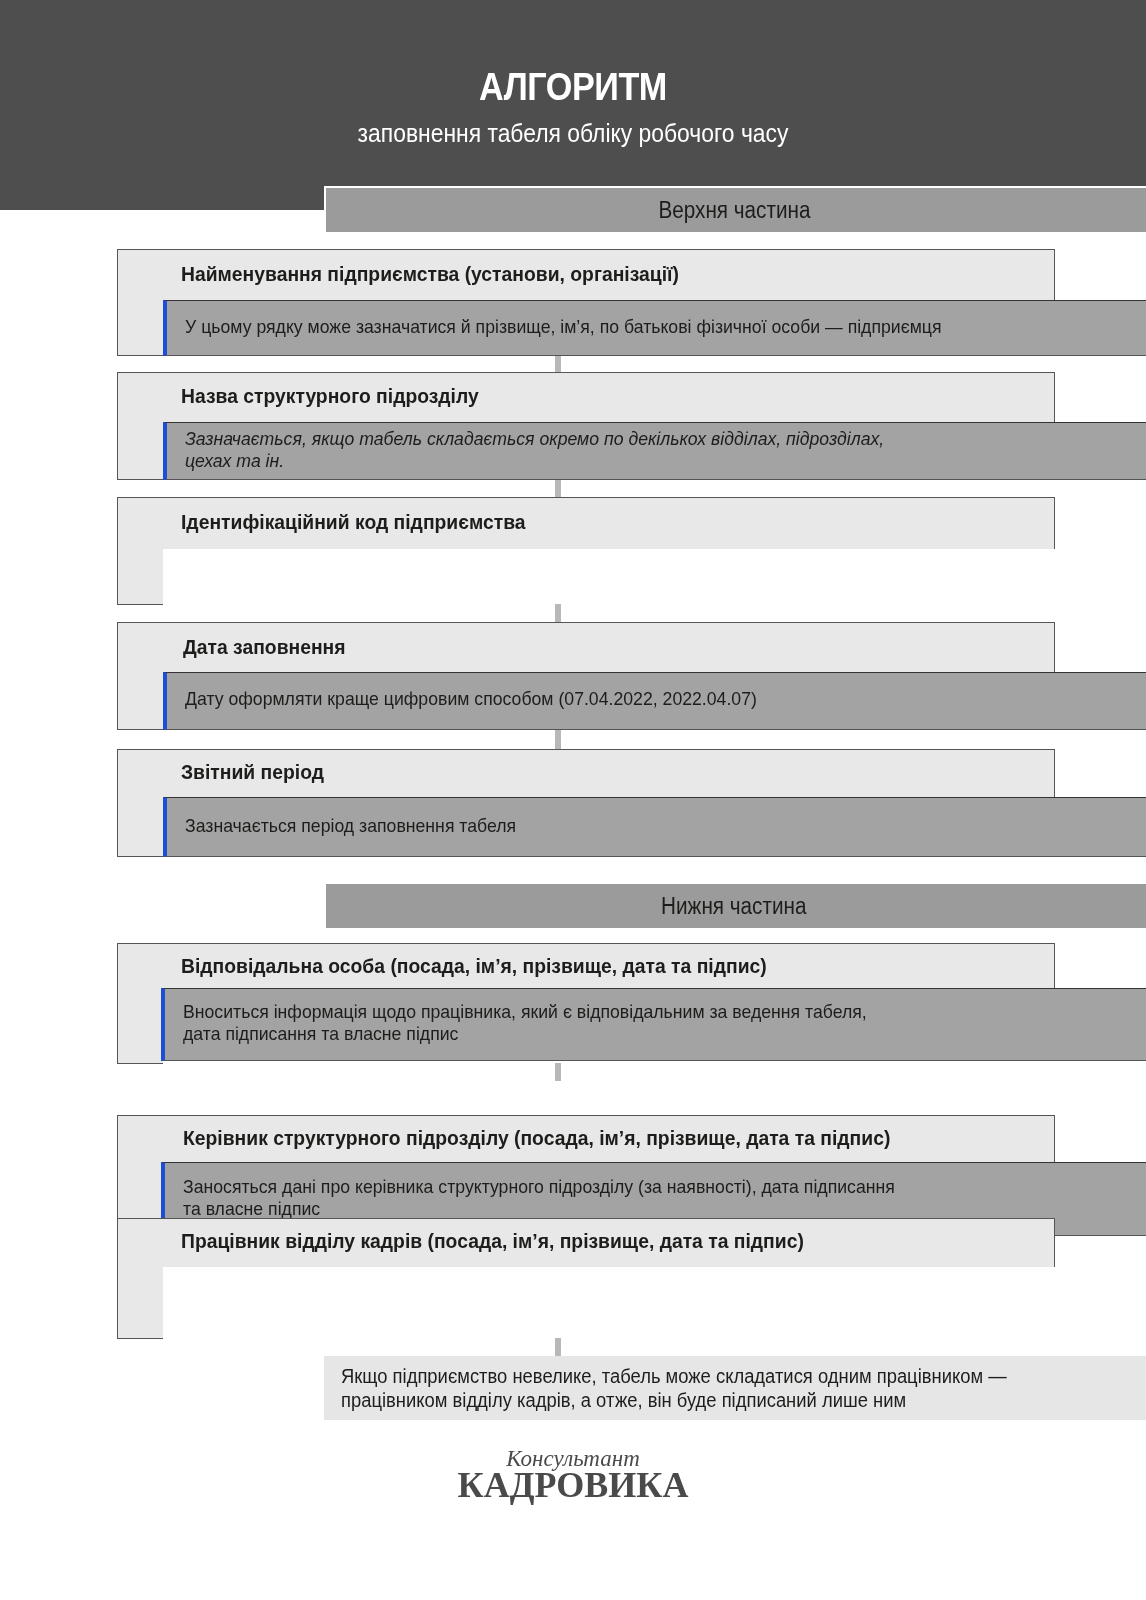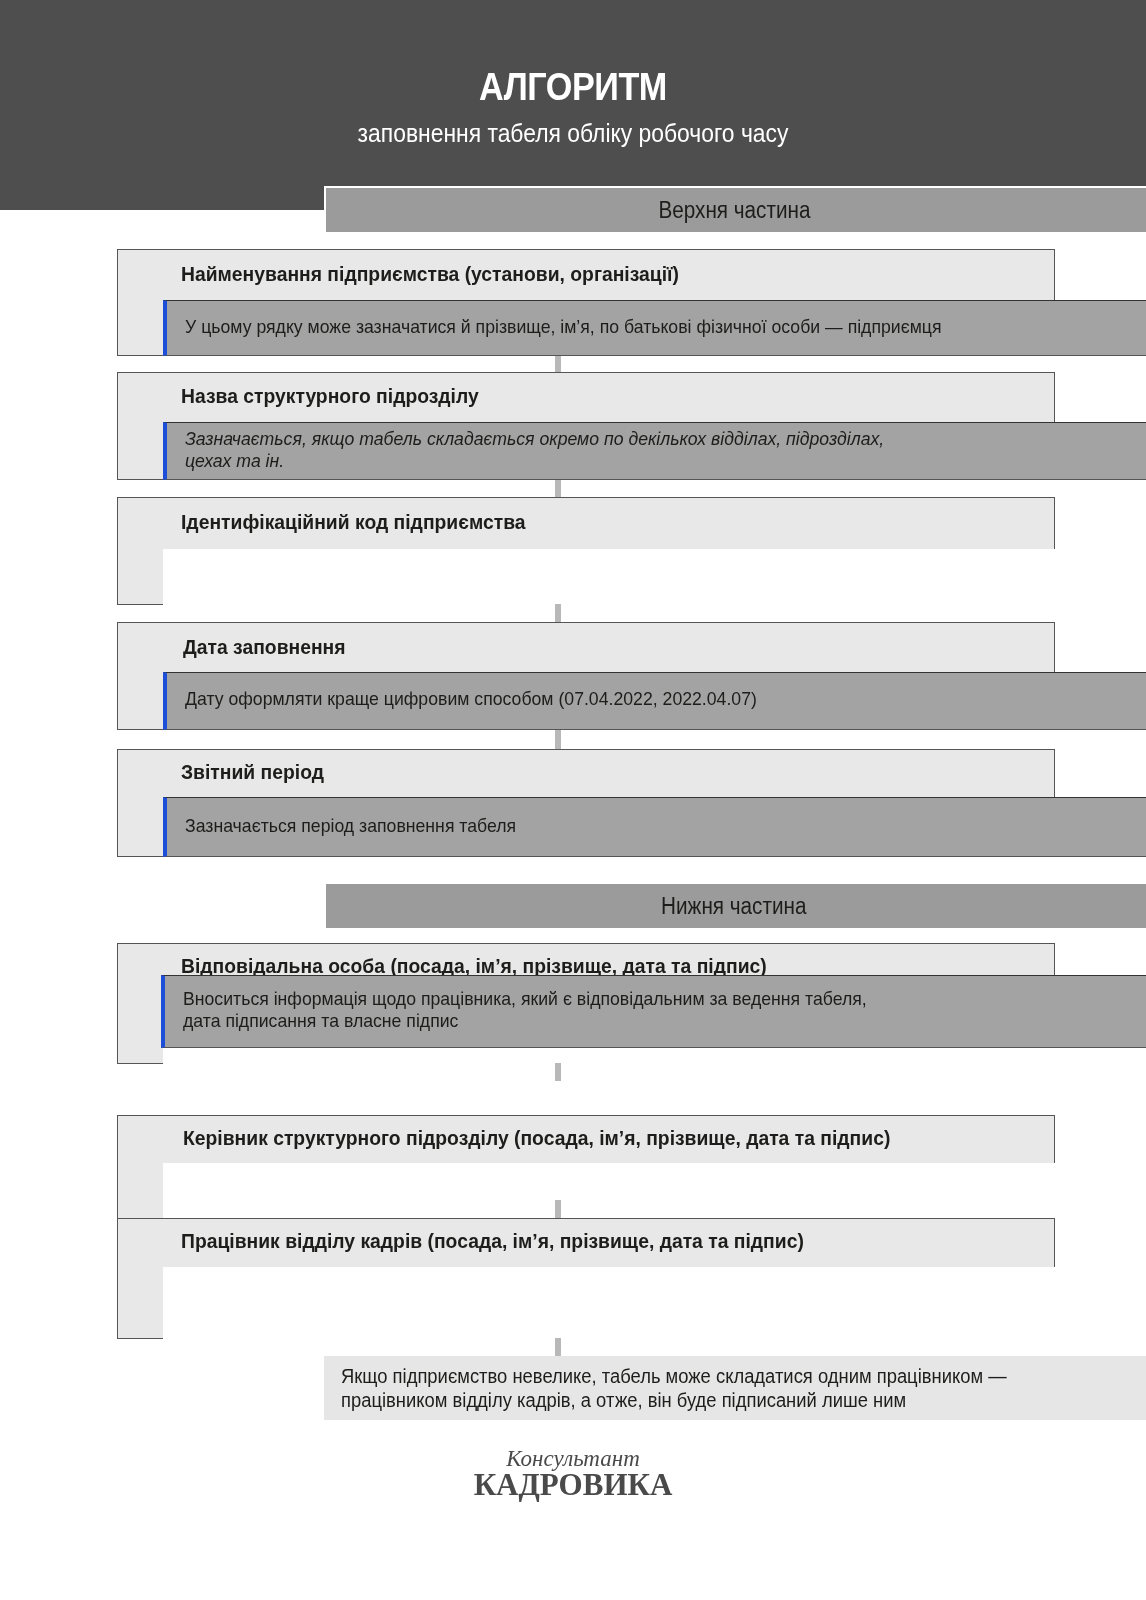--- a/index.html
+++ b/index.html
@@ -76,21 +76,21 @@
   }
 
   .logo {
     position:absolute; left:0; width:1146px; top:1448px; text-align:center; color:#4a4a4a;
   }
   .logo-script {
     font-family:"Liberation Serif", serif; font-style:italic; font-size:23px;
     line-height:22px; display:block;
   }
   .logo-main {
-    font-family:"Liberation Serif", serif; font-weight:bold; font-size:31px;
+    font-family:"Liberation Serif", serif; font-weight:bold; font-size:36px;
     letter-spacing:0px; line-height:30px; display:block;
   }
 </style>
 </head>
 <body>
 
 <div class="hero">
   <div class="hero-title">АЛГОРИТМ</div>
   <div class="hero-subtitle">заповнення табеля обліку робочого часу</div>
 </div>
@@ -151,30 +151,34 @@
 </div>
 
 <div class="section-bar" style="top:882px;">
   <span>Нижня частина</span>
 </div>
 
 <div class="card" style="top:943px;height:121px;">
   <div class="card-head" style="height:49px;"></div>
   <div class="card-side" style="top:49px;height:72px;"></div>
   <div class="card-title" style="top:11px;">Відповідальна особа (посада, ім’я, прізвище, дата та підпис)</div>
-  <div class="card-body" style="top:32px;height:73px;left:44px;">
+  <div class="card-body" style="top:45px;height:73px;left:44px;">
     <div class="card-desc" style="top:12px;">Вноситься інформація щодо працівника, який є відповідальним за ведення табеля,
 дата підписання та власне підпис</div>
   </div>
 </div>
 
 <div class="card" style="top:1080px;height:121px;margin-top:35px;">
   <div class="card-head" style="height:48px;"></div>
   <div class="card-side" style="top:48px;height:73px;"></div>
   <div class="card-title" style="top:11px;left:66px;">Керівник структурного підрозділу (посада, ім’я, прізвище, дата та підпис)</div>
+  <div class="card-body" style="top:47px;height:74px;left:44px;">
+    <div class="card-desc" style="top:13px;">Заносяться дані про керівника структурного підрозділу (за наявності), дата підписання
+та власне підпис</div>
+  </div>
 </div>
 
 <div class="card" style="top:1218px;height:121px;">
   <div class="card-head" style="height:49px;"></div>
   <div class="card-side" style="top:49px;height:72px;"></div>
   <div class="card-title" style="top:11px;">Працівник відділу кадрів (посада, ім’я, прізвище, дата та підпис)</div>
 </div>
 
 <div class="note">
   <div class="note-text">Якщо підприємство невелике, табель може складатися одним працівником —

